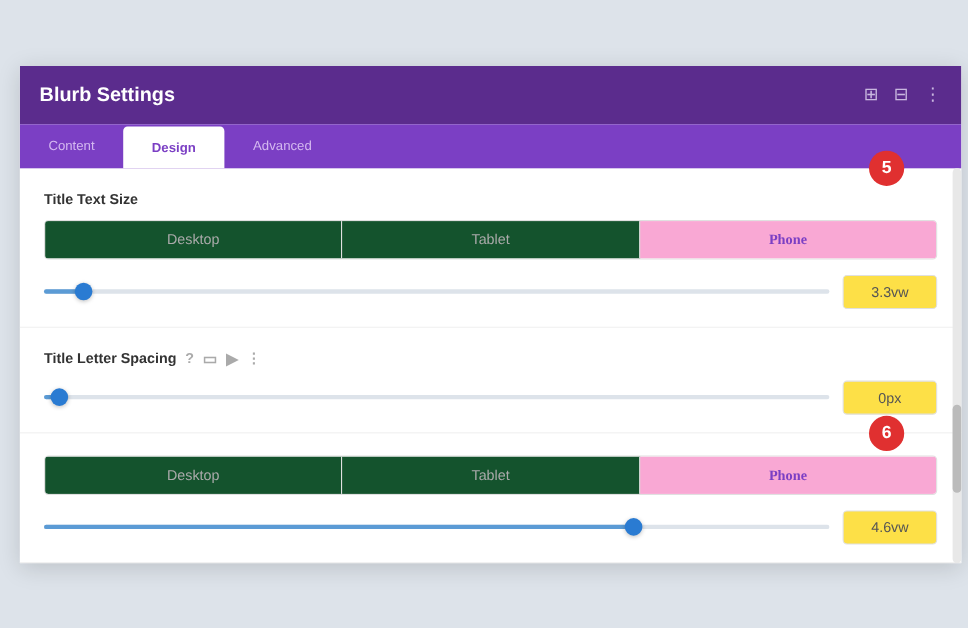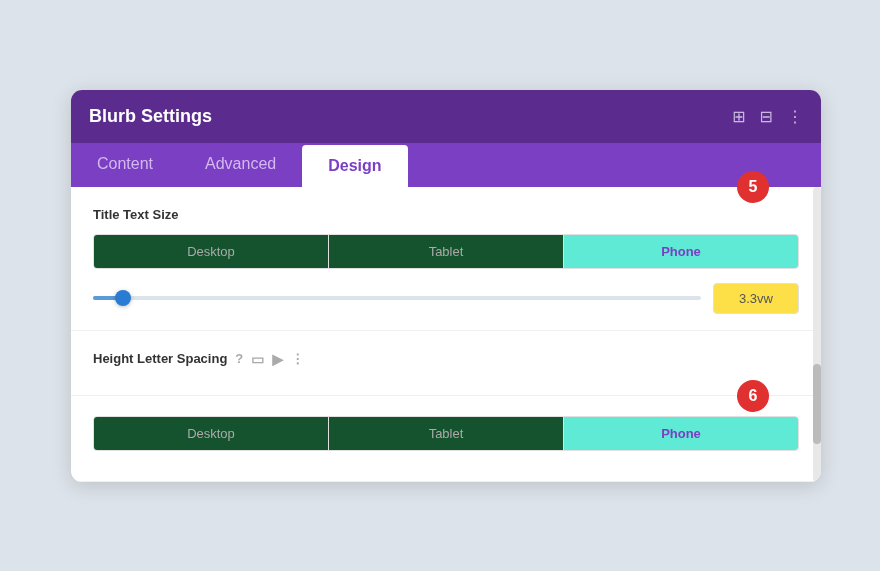--- a/index.html
+++ b/index.html
@@ -9,23 +9,23 @@
       display: flex;
       justify-content: center;
       align-items: center;
       width: 880px;
       height: 571px;
       overflow: hidden;
     }
 
     .panel {
       background: #fff;
-      border-radius: 11px;
+      border-radius: 0;
       overflow: hidden;
-      width: 750px;
+      width: 856px;
       box-shadow: 0 4px 20px rgba(0,0,0,0.15);
       position: relative;
       margin-left: 12px;
     }
 
     
     .panel-header {
       background: #5b2c8d;
       padding: 16px 18px;
       display: flex;
@@ -49,21 +49,21 @@
     }
 
     
     .tabs {
       background: #7b3fc4;
       display: flex;
     }
     .tab {
       padding: 12px 26px;
       color: #d4b8f0;
-      font-size: 16px;
+      font-size: 12px;
       cursor: pointer;
       font-weight: 500;
     }
     .tab.active {
       background: #fff;
       color: #7b3fc4;
       font-weight: 600;
       border-radius: 4px 4px 0 0;
       margin-top: 2px;
     }
@@ -112,22 +112,23 @@
       padding: 9px 0;
       font-size: 13px;
       color: #aaa;
       background: #14532d;
       cursor: pointer;
       border-right: 1px solid #e0e0e0;
     }
     .device-tab:last-child { border-right: none; }
     .device-tab.active {
       color: #7b3fc4;
-      background: #5eead4;
+      background: #f9a8d4;
       font-weight: 600;
+      font-family: Liberation Serif, serif;
     }
 
     
     .slider-row {
       display: flex;
       align-items: center;
       gap: 12px;
       margin-top: 4px;
     }
     .slider-wrapper {
@@ -215,22 +216,22 @@
     <span class="panel-title">Blurb Settings</span>
     <div class="panel-header-icons">
       <span>⊞</span>
       <span>⊟</span>
       <span>⋮</span>
     </div>
   </div>
 
   <div class="tabs">
     <div class="tab">Content</div>
+    <div class="tab active">Design</div>
     <div class="tab">Advanced</div>
-    <div class="tab active">Design</div>
   </div>
 
   <div class="content" style="position:relative;">
 
     <div class="section" style="position:relative;">
 
       <div class="badge badge-red" style="right: 52px; top: -16px;">5</div>
 
       <div class="section-label">
         <span>Title Text Size</span>
@@ -248,40 +249,58 @@
             <div class="slider-fill" style="width: 5%;"></div>
             <div class="slider-thumb" style="left: 5%;"></div>
           </div>
         </div>
         <input class="slider-value" value="3.3vw" type="text" style="">
       </div>
     </div>
 
     <div class="section" style="position:relative;">
       <div class="section-label">
-        <span>Height Letter Spacing</span>
+        <span>Title Letter Spacing</span>
         <span class="icon-small">?</span>
         <span class="icon-small" style="font-size:14px;">▭</span>
         <span class="icon-small" style="font-size:14px;">▶</span>
         <span class="icon-small">⋮</span>
       </div>
 
+      <div class="slider-row">
+        <div class="slider-wrapper">
+          <div class="slider-track">
+            <div class="slider-fill" style="width: 2%;"></div>
+            <div class="slider-thumb" style="left: 2%;"></div>
+          </div>
+        </div>
+        <input class="slider-value" value="0px" type="text" style="">
+      </div>
     </div>
 
     <div class="section" style="position:relative;">
 
       <div class="badge badge-red" style="right: 52px; top: -16px;">6</div>
 
 
       <div class="device-tabs">
         <div class="device-tab">Desktop</div>
         <div class="device-tab">Tablet</div>
         <div class="device-tab active">Phone</div>
       </div>
 
+      <div class="slider-row">
+        <div class="slider-wrapper">
+          <div class="slider-track">
+            <div class="slider-fill" style="width: 75%;"></div>
+            <div class="slider-thumb" style="left: 75%;"></div>
+          </div>
+        </div>
+        <input class="slider-value" value="4.6vw" type="text" style="">
+      </div>
     </div>
 
     <div class="scrollbar">
       <div class="scrollbar-thumb"></div>
     </div>
 
   </div>
 </div>
 
 </body></html>

